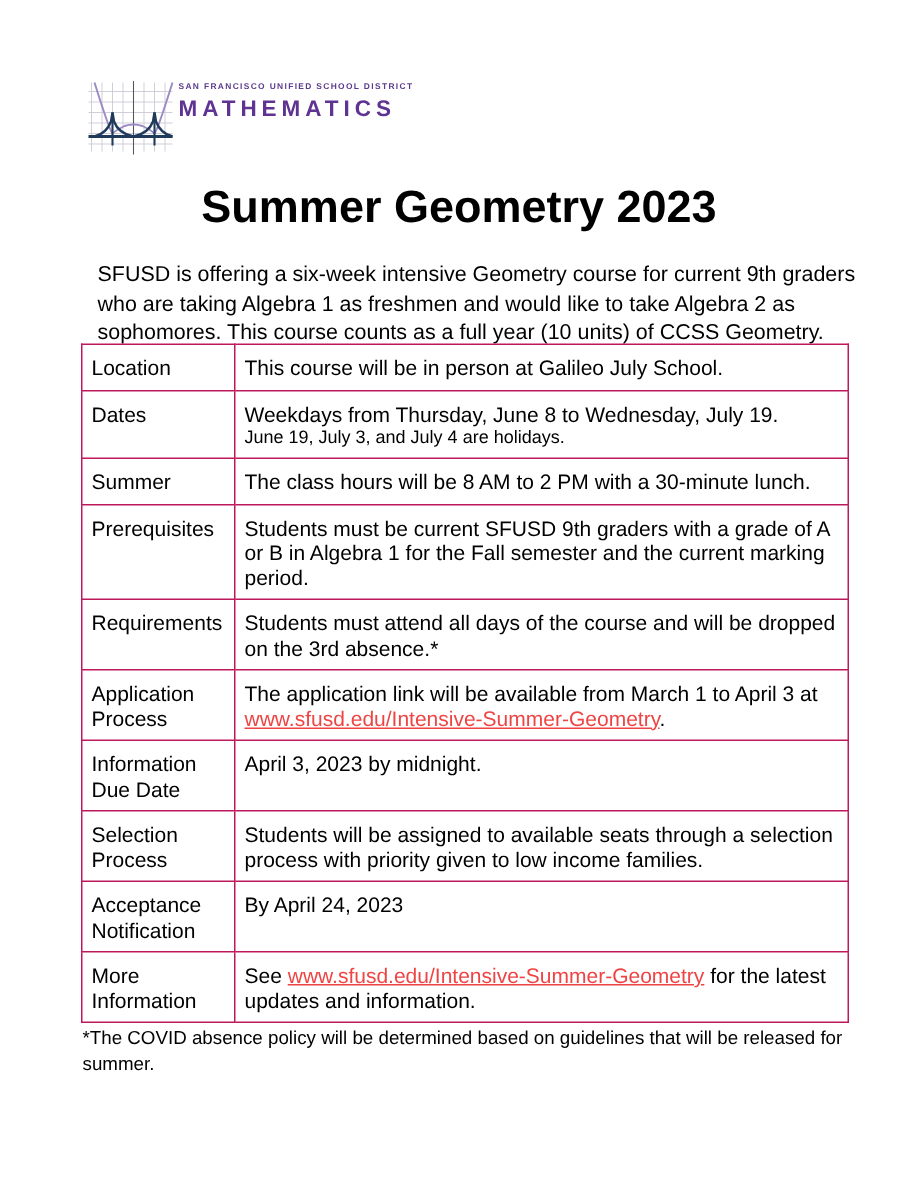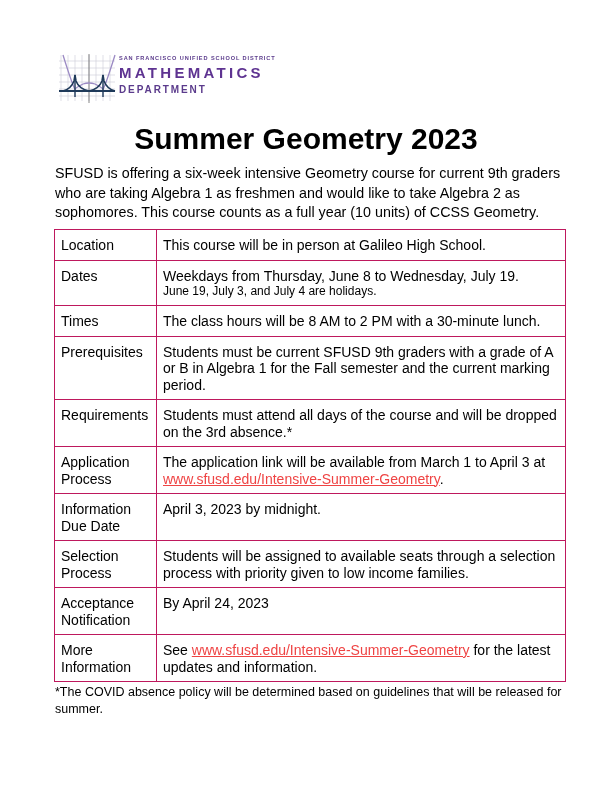--- a/index.html
+++ b/index.html
@@ -13,21 +13,21 @@
     .logo-district { font-size: 5.6px; font-weight: bold; letter-spacing: 0.9px; color: #5b3b8c; white-space: nowrap; }
     .logo-math { font-size: 15px; font-weight: bold; letter-spacing: 3.3px; color: #5e3391; line-height: 22px; margin-top: 1px; white-space: nowrap; }
     .logo-dept { font-size: 10px; font-weight: bold; letter-spacing: 1.9px; color: #5b3b8c; line-height: 12px; white-space: nowrap; }
 
     .title {
       position: absolute; left: 0; top: 122px; width: 612px; text-align: center;
       font-size: 30px; font-weight: bold; margin: 0;
     }
     .intro {
       position: absolute; left: 55px; top: 164px; width: 510px;
-      font-size: 14.3px; line-height: 19.5px; margin: 0;
+      font-size: 14.3px; line-height: 19.5px; margin: 10px;
     }
     table.info {
       position: absolute; left: 54px; top: 229px; width: 512px;
       border-collapse: collapse; font-size: 14px; line-height: 16.5px;
     }
     table.info td { border: 1px solid #be185d; vertical-align: top; padding: 7px 5px 6px 6px; }
     table.info td.label { width: 90px; }
     table.info .small { font-size: 12px; line-height: 15px; }
     a.link { color: #ef4444; text-decoration: underline; }
     .footnote {
@@ -59,43 +59,42 @@
     <line x1="32" y1="3" x2="32" y2="52" stroke="#555" stroke-width="0.7"></line>
     <path d="M6 4 Q16 36 18 38 Q20 36 26 33 Q32 31 38 33 Q44 36 46 38 Q48 36 58 4" fill="none" stroke="#9b8ac4" stroke-width="1.3"></path>
     <path d="M2 40 L58 40" stroke="#1f3a5a" stroke-width="2"></path>
     <path d="M6 40 Q14 38 17 30 L18 24 L19 30 Q22 38 32 40 Q42 38 45 30 L46 24 L47 30 Q50 38 58 40" fill="none" stroke="#1f3a5a" stroke-width="1.6"></path>
     <line x1="18" y1="24" x2="18" y2="46" stroke="#1f3a5a" stroke-width="1.4"></line>
     <line x1="46" y1="24" x2="46" y2="46" stroke="#1f3a5a" stroke-width="1.4"></line>
   </svg>
   <div class="logo-text">
     <div class="logo-district">SAN FRANCISCO UNIFIED SCHOOL DISTRICT</div>
     <div class="logo-math">MATHEMATICS</div>
-    <div class="logo-dept">DEPARTMENT</div>
   </div>
 </div>
 
 <h1 class="title">Summer Geometry 2023</h1>
 
 <p class="intro">SFUSD is offering a six-week intensive Geometry course for current 9th graders who are taking Algebra 1 as freshmen and would like to take Algebra 2 as sophomores. This course counts as a full year (10 units) of CCSS Geometry.</p>
 
 <table class="info">
   <tbody>
     <tr>
       <td class="label">Location</td>
-      <td>This course will be in person at Galileo High School.</td>
+      <td>This course will be in person at Galileo July School.</td>
     </tr>
     <tr>
       <td class="label">Dates</td>
       <td>
         <div>Weekdays from Thursday, June 8 to Wednesday, July 19.</div>
         <div class="small">June 19, July 3, and July 4 are holidays.</div>
       </td>
     </tr>
     <tr>
-      <td class="label">Times</td>
+      <td class="label">Summer</td>
       <td>The class hours will be 8 AM to 2 PM with a 30-minute lunch.</td>
     </tr>
     <tr>
       <td class="label">Prerequisites</td>
       <td>Students must be current SFUSD 9th graders with a grade of A or B in Algebra 1 for the Fall semester and the current marking period.</td>
     </tr>
     <tr>
       <td class="label">Requirements</td>
       <td>Students must attend all days of the course and will be dropped on the 3rd absence.*</td>
     </tr>

